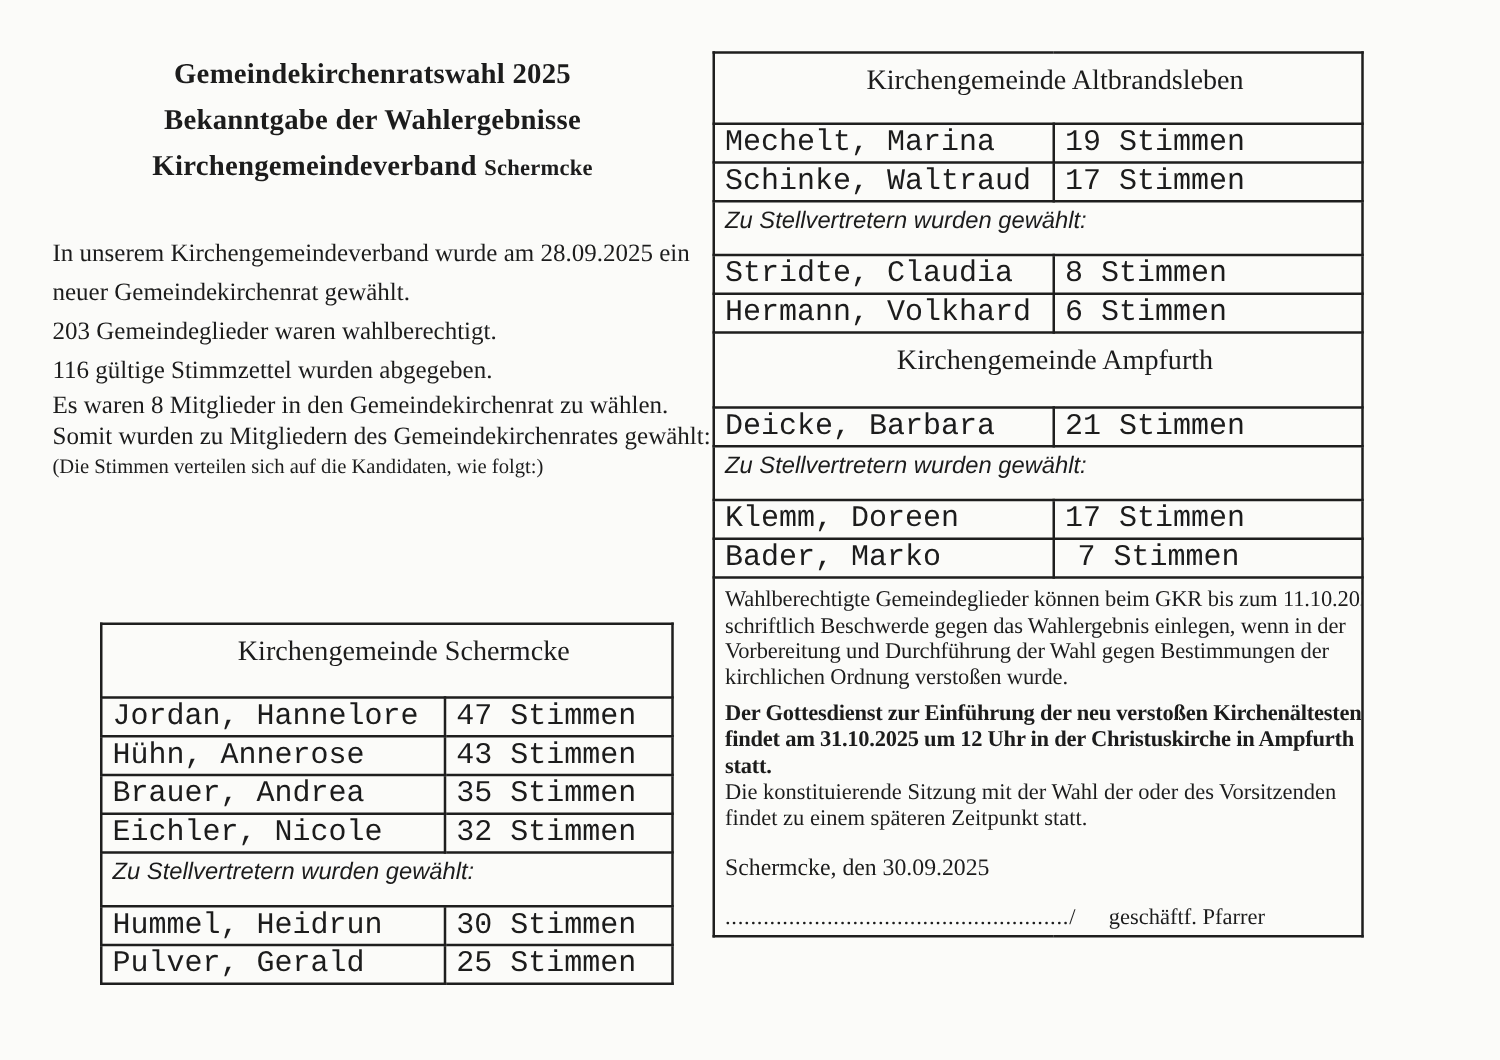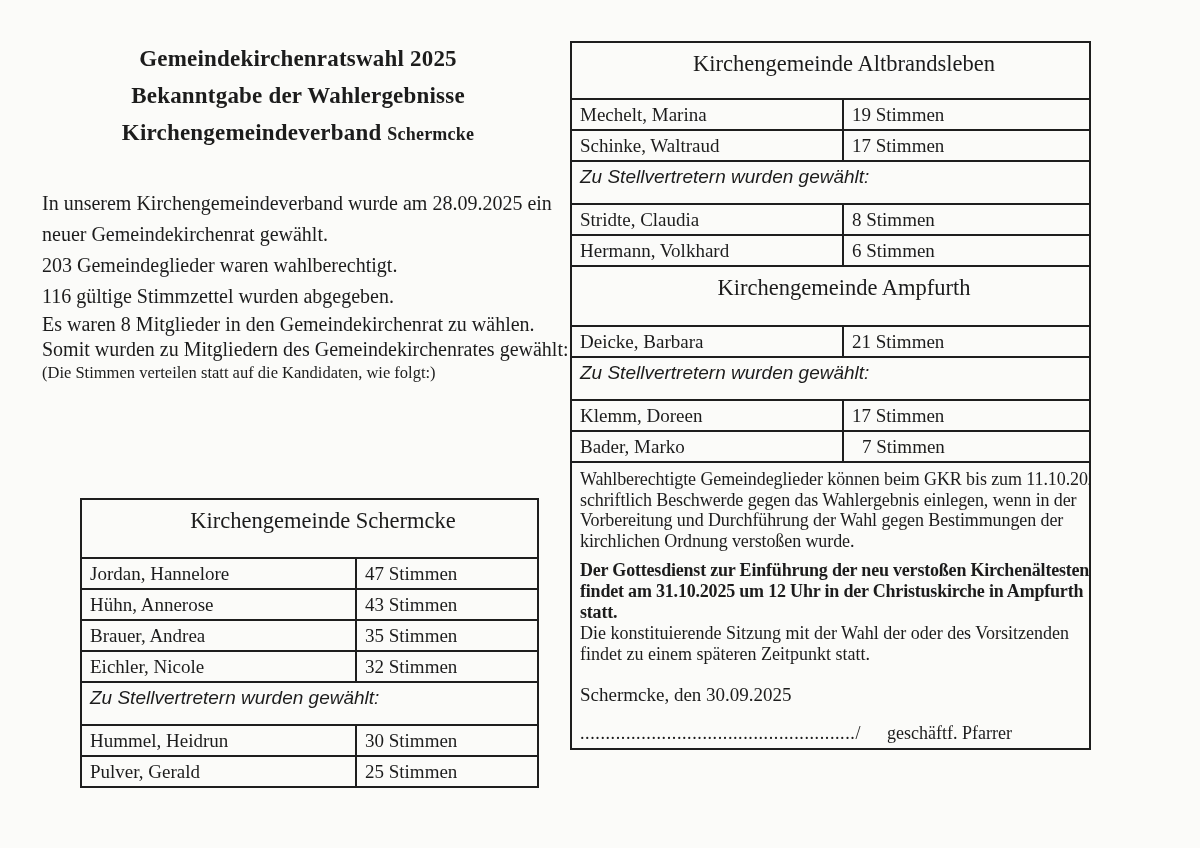--- a/index.html
+++ b/index.html
@@ -21,22 +21,22 @@
   .intro { position:absolute; left:42px; top:188px; width:520px; }
   .intro div { white-space:nowrap; }
   .i-wide  { font-size:20px; line-height:31px; }
   .i-tight { font-size:20px; line-height:25px; }
   .i-small { font-size:16.5px; line-height:22px; }
 
   
   table { border-collapse:collapse; table-layout:fixed; }
   td { border:2px solid #1e1e1e; overflow:hidden; }
   .cell {
-    font-family:Liberation Serif, serif;
-    font-size:19px; padding:1px 2px 1px 8px; height:27px; vertical-align:middle;
+    font-family:Liberation Mono, monospace;
+    font-size:24px; padding:1px 2px 1px 8px; height:27px; vertical-align:middle;
     white-space:nowrap;
   }
   .cell-indent { padding-left:18px; }
   .deputies-row {
     font-family:"Liberation Sans", sans-serif; font-style:italic;
     font-size:19px; padding:1px 2px 13px 8px; height:27px; vertical-align:middle; white-space:nowrap;
   }
   .table-title {
     font-family:"Liberation Serif", serif; font-size:22.5px;
     text-align:center; vertical-align:top; padding-top:8px;padding-left:28px;
@@ -70,21 +70,21 @@
     <div class="h-line"><span>Kirchengemeindeverband</span> <span class="h-sub">Schermcke</span></div>
   </header>
 
   <section class="intro">
     <div class="i-wide">In unserem Kirchengemeindeverband wurde am 28.09.2025 ein</div>
     <div class="i-wide">neuer Gemeindekirchenrat gewählt.</div>
     <div class="i-wide">203 Gemeindeglieder waren wahlberechtigt.</div>
     <div class="i-wide">116 gültige Stimmzettel wurden abgegeben.</div>
     <div class="i-tight">Es waren 8 Mitglieder in den Gemeindekirchenrat zu wählen.</div>
     <div class="i-tight">Somit wurden zu Mitgliedern des Gemeindekirchenrates gewählt:</div>
-    <div class="i-small">(Die Stimmen verteilen statt auf die Kandidaten, wie folgt:)</div>
+    <div class="i-small">(Die Stimmen verteilen sich auf die Kandidaten, wie folgt:)</div>
   </section>
 
   <div class="table-schermcke">
     <table>
       <colgroup>
           <col style="width:275px">
           <col style="width:182px">
         </colgroup>
       <tbody>
           <tr style="height:59px">

